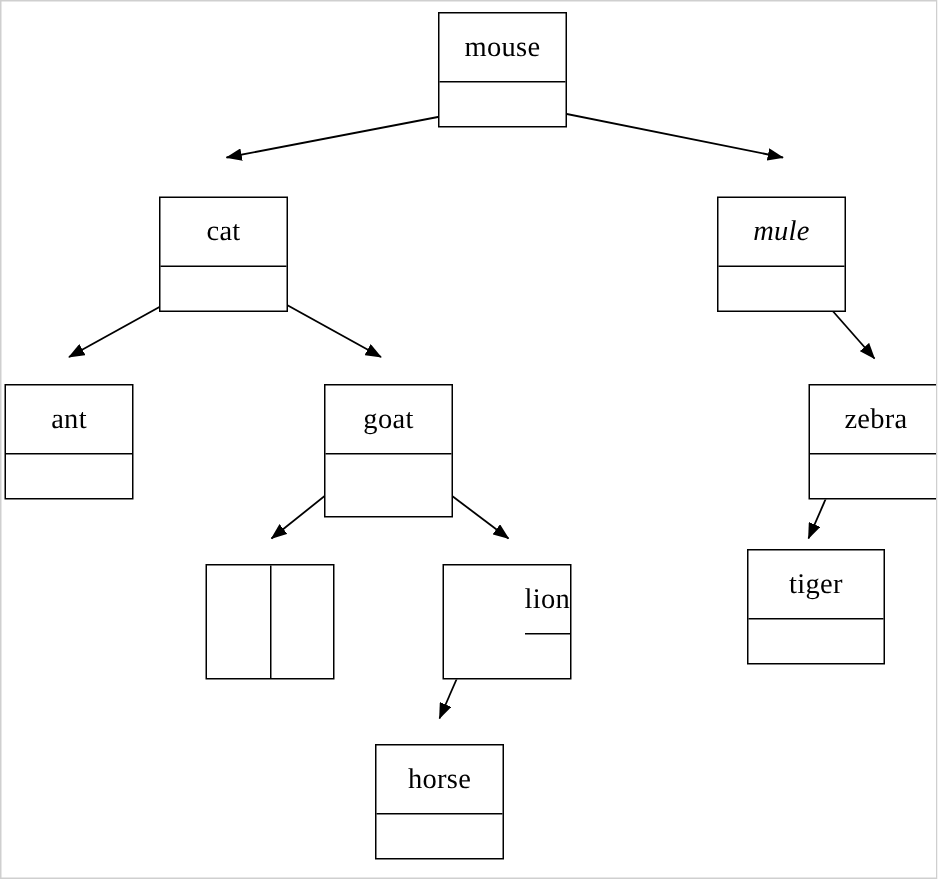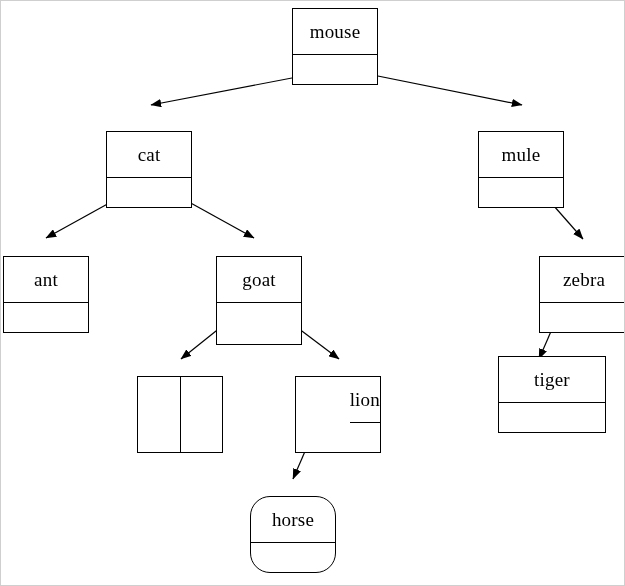--- a/index.html
+++ b/index.html
@@ -93,21 +93,21 @@
         </div>
       </div>
       <div class="tree-node" style="left: 105px; top: 130px; width: 86px; height: 77px;">
         <div class="node-label" style="height: 45px;">cat</div>
         <div class="node-pointers">
           <div class="ptr-cell ptr-left"></div>
           <div class="ptr-cell ptr-right"></div>
         </div>
       </div>
       <div class="tree-node" style="left: 477px; top: 130px; width: 86px; height: 77px;">
-        <div class="node-label" style="height: 45px;">mule</div>
+        <div class="node-label" style="height: 45px; font-style: italic;">mule</div>
         <div class="node-pointers">
           <div class="ptr-cell ptr-left"></div>
           <div class="ptr-cell ptr-right"></div>
         </div>
       </div>
       <div class="tree-node" style="left: 2px; top: 255px; width: 86px; height: 77px;">
         <div class="node-label" style="height: 45px;">ant</div>
         <div class="node-pointers">
           <div class="ptr-cell ptr-left"></div>
           <div class="ptr-cell ptr-right"></div>
@@ -133,28 +133,28 @@
           <div class="ptr-cell ptr-right"></div>
         </div>
       </div>
       <div class="tree-node" style="left: 294px; top: 375px; width: 86px; height: 77px; align-items: flex-end;">
         <div class="node-label" style="height: 45px;">lion</div>
         <div class="node-pointers">
           <div class="ptr-cell ptr-left"></div>
           <div class="ptr-cell ptr-right"></div>
         </div>
       </div>
-      <div class="tree-node" style="left: 497px; top: 355px; width: 108px; height: 77px;">
+      <div class="tree-node" style="left: 497px; top: 365px; width: 92px; height: 77px;">
         <div class="node-label" style="height: 45px;">tiger</div>
         <div class="node-pointers">
           <div class="ptr-cell ptr-left"></div>
           <div class="ptr-cell ptr-right"></div>
         </div>
       </div>
-      <div class="tree-node" style="left: 249px; top: 495px; width: 86px; height: 77px; border-radius: 20px;">
+      <div class="tree-node" style="left: 249px; top: 495px; width: 86px; height: 77px;">
         <div class="node-label" style="height: 45px;">horse</div>
         <div class="node-pointers">
           <div class="ptr-cell ptr-left"></div>
           <div class="ptr-cell ptr-right"></div>
         </div>
       </div>
     </div>
 
 </div>
 

